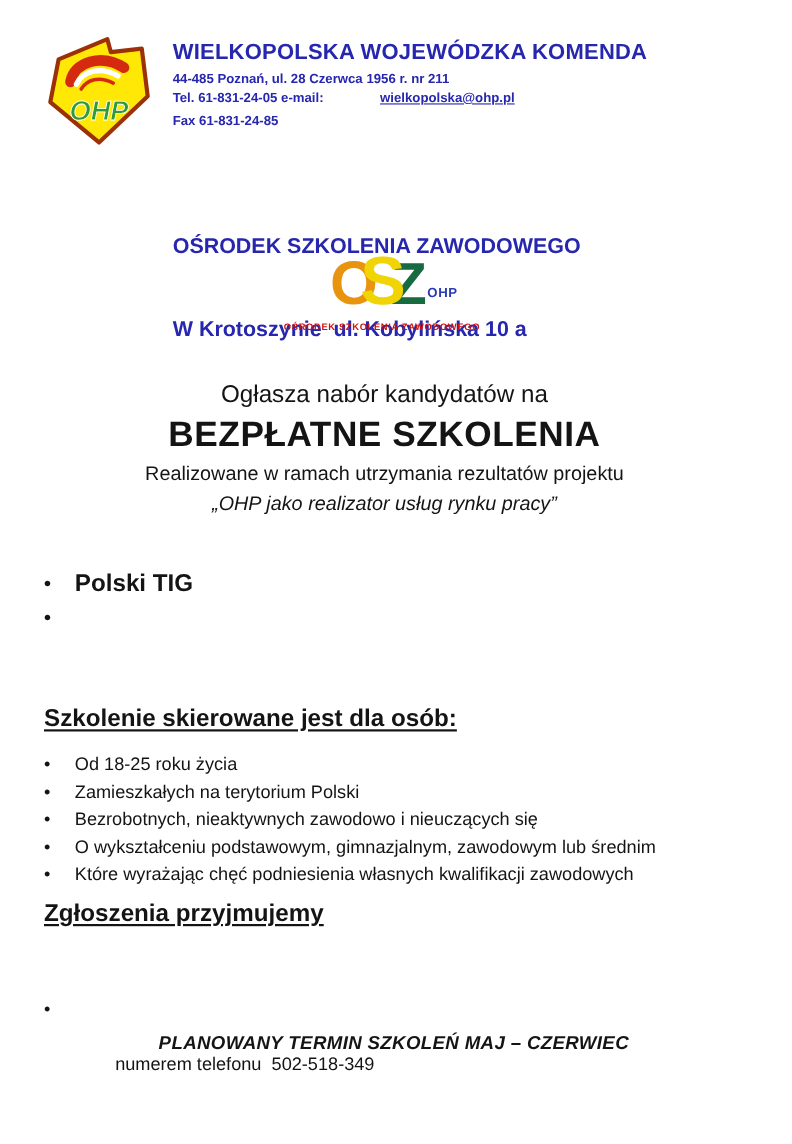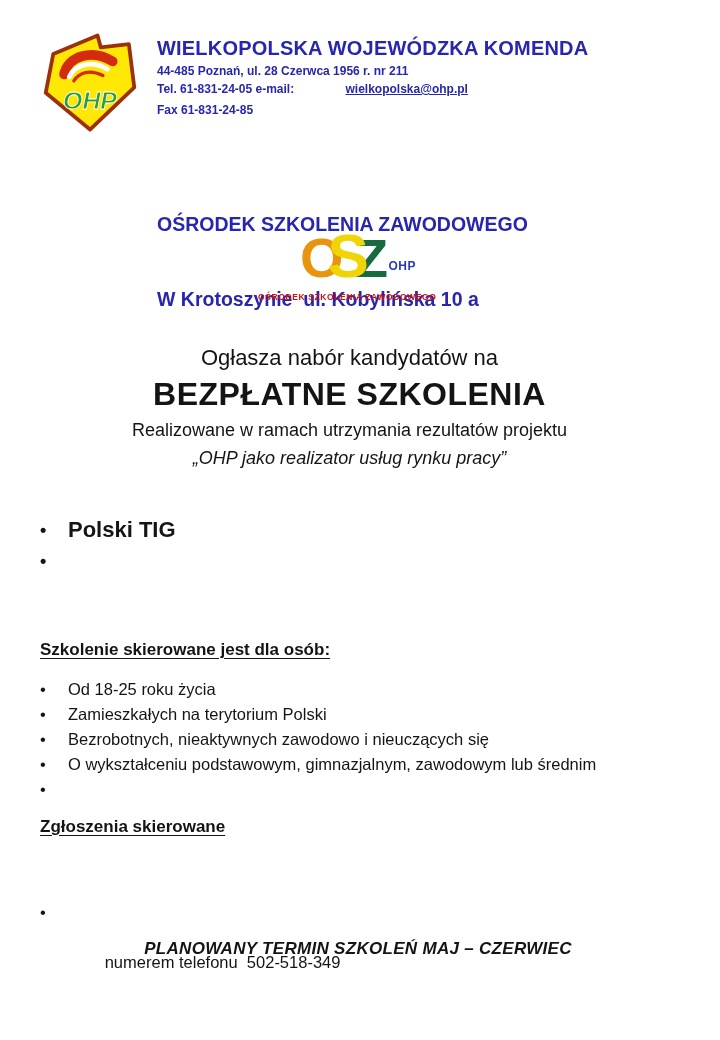--- a/index.html
+++ b/index.html
@@ -50,21 +50,21 @@
   .announce-title { font-size:32px; font-weight:bold; margin-top:5px; letter-spacing:0.5px; }
   .announce-sub   { font-size:18px; margin-top:7px; }
   .announce-proj  { font-size:18px; font-style:italic; margin-top:7px; }
   
   .bullet-row { position:relative; padding-left:28px; }
   .bullet { position:absolute; left:0; top:0; }
   .courses { position:absolute; left:40px; top:514px; width:640px;
              font-size:22px; font-weight:bold; line-height:31px; }
   .courses .bullet { font-size:18px; top:1px; }
   .section-heading {
-    font-weight:bold; font-size:17px;
+    font-weight:bold; font-size:22px;
     text-decoration:underline; text-underline-offset:3px;
   }
   .eligibility { position:absolute; left:40px; top:640px; width:650px; }
   .eligibility .list { margin-top:17px; font-size:16.5px; line-height:25px; }
   .applications { position:absolute; left:40px; top:817px; width:650px; }
   .applications .list { margin-top:13px; font-size:16.5px; line-height:25px; white-space:pre-wrap; }
   
   .schedule {
     position:absolute; left:0; top:939px; width:716px; text-align:center;
     font-size:17px; font-weight:bold; font-style:italic; letter-spacing:0.3px;
@@ -134,26 +134,27 @@
       <div class="bullet-row">
         <span class="bullet">•</span>
         <span>Bezrobotnych, nieaktywnych zawodowo i nieuczących się</span>
       </div>
       <div class="bullet-row">
         <span class="bullet">•</span>
         <span>O wykształceniu podstawowym, gimnazjalnym, zawodowym lub średnim</span>
       </div>
       <div class="bullet-row">
         <span class="bullet">•</span>
+        <span>Które wyrażając chęć podniesienia własnych kwalifikacji zawodowych</span>
       </div>
     </div>
   </div>
 
   <div class="applications">
-    <div class="section-heading">Zgłoszenia skierowane</div>
+    <div class="section-heading">Zgłoszenia przyjmujemy</div>
     <div class="list">
       <div class="bullet-row">
         <span class="bullet">•</span>
         <span>numerem telefonu  502-518-349</span>
       </div>
       
     </div>
   </div>
 
   <div class="schedule">PLANOWANY TERMIN SZKOLEŃ MAJ – CZERWIEC</div>

